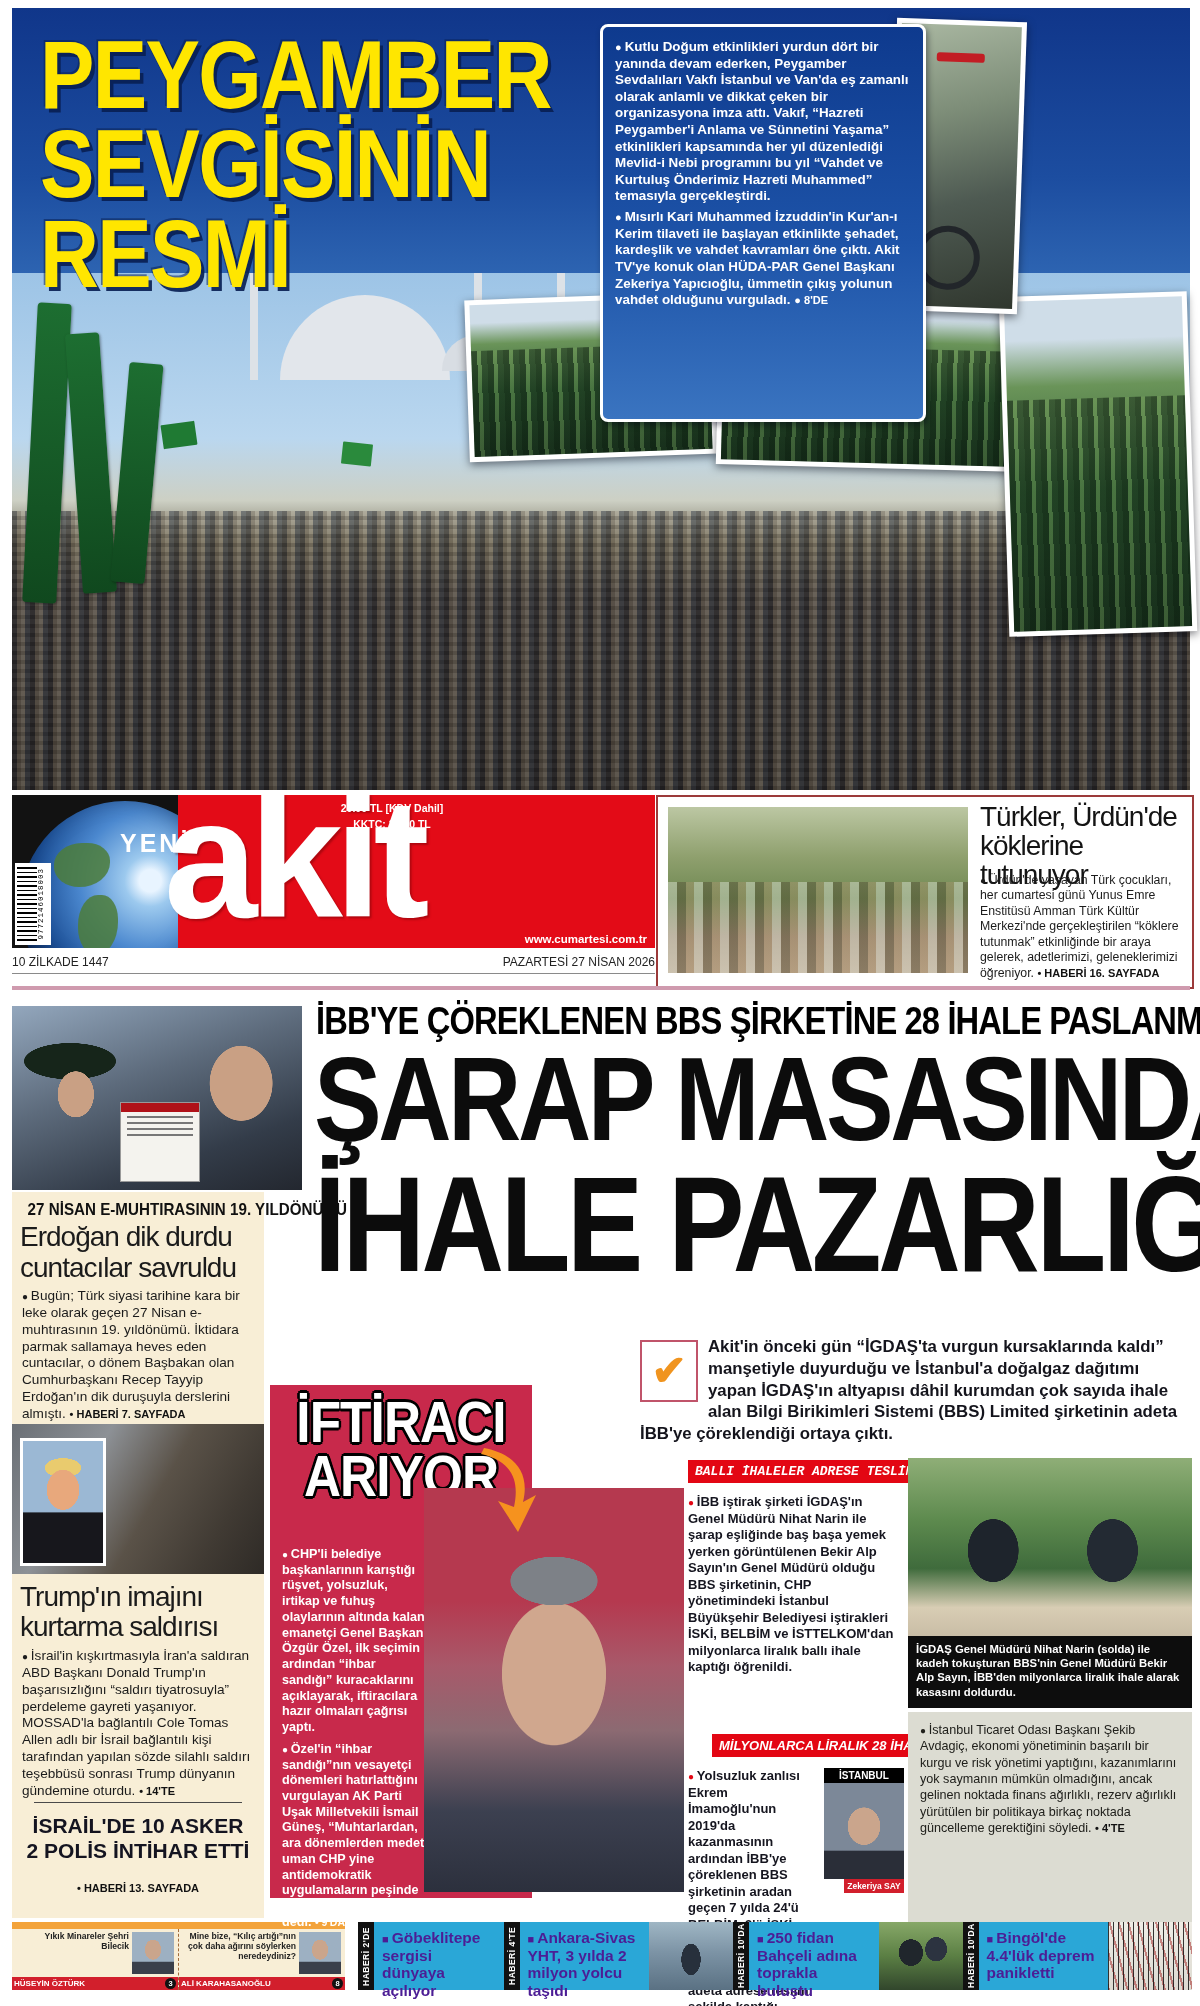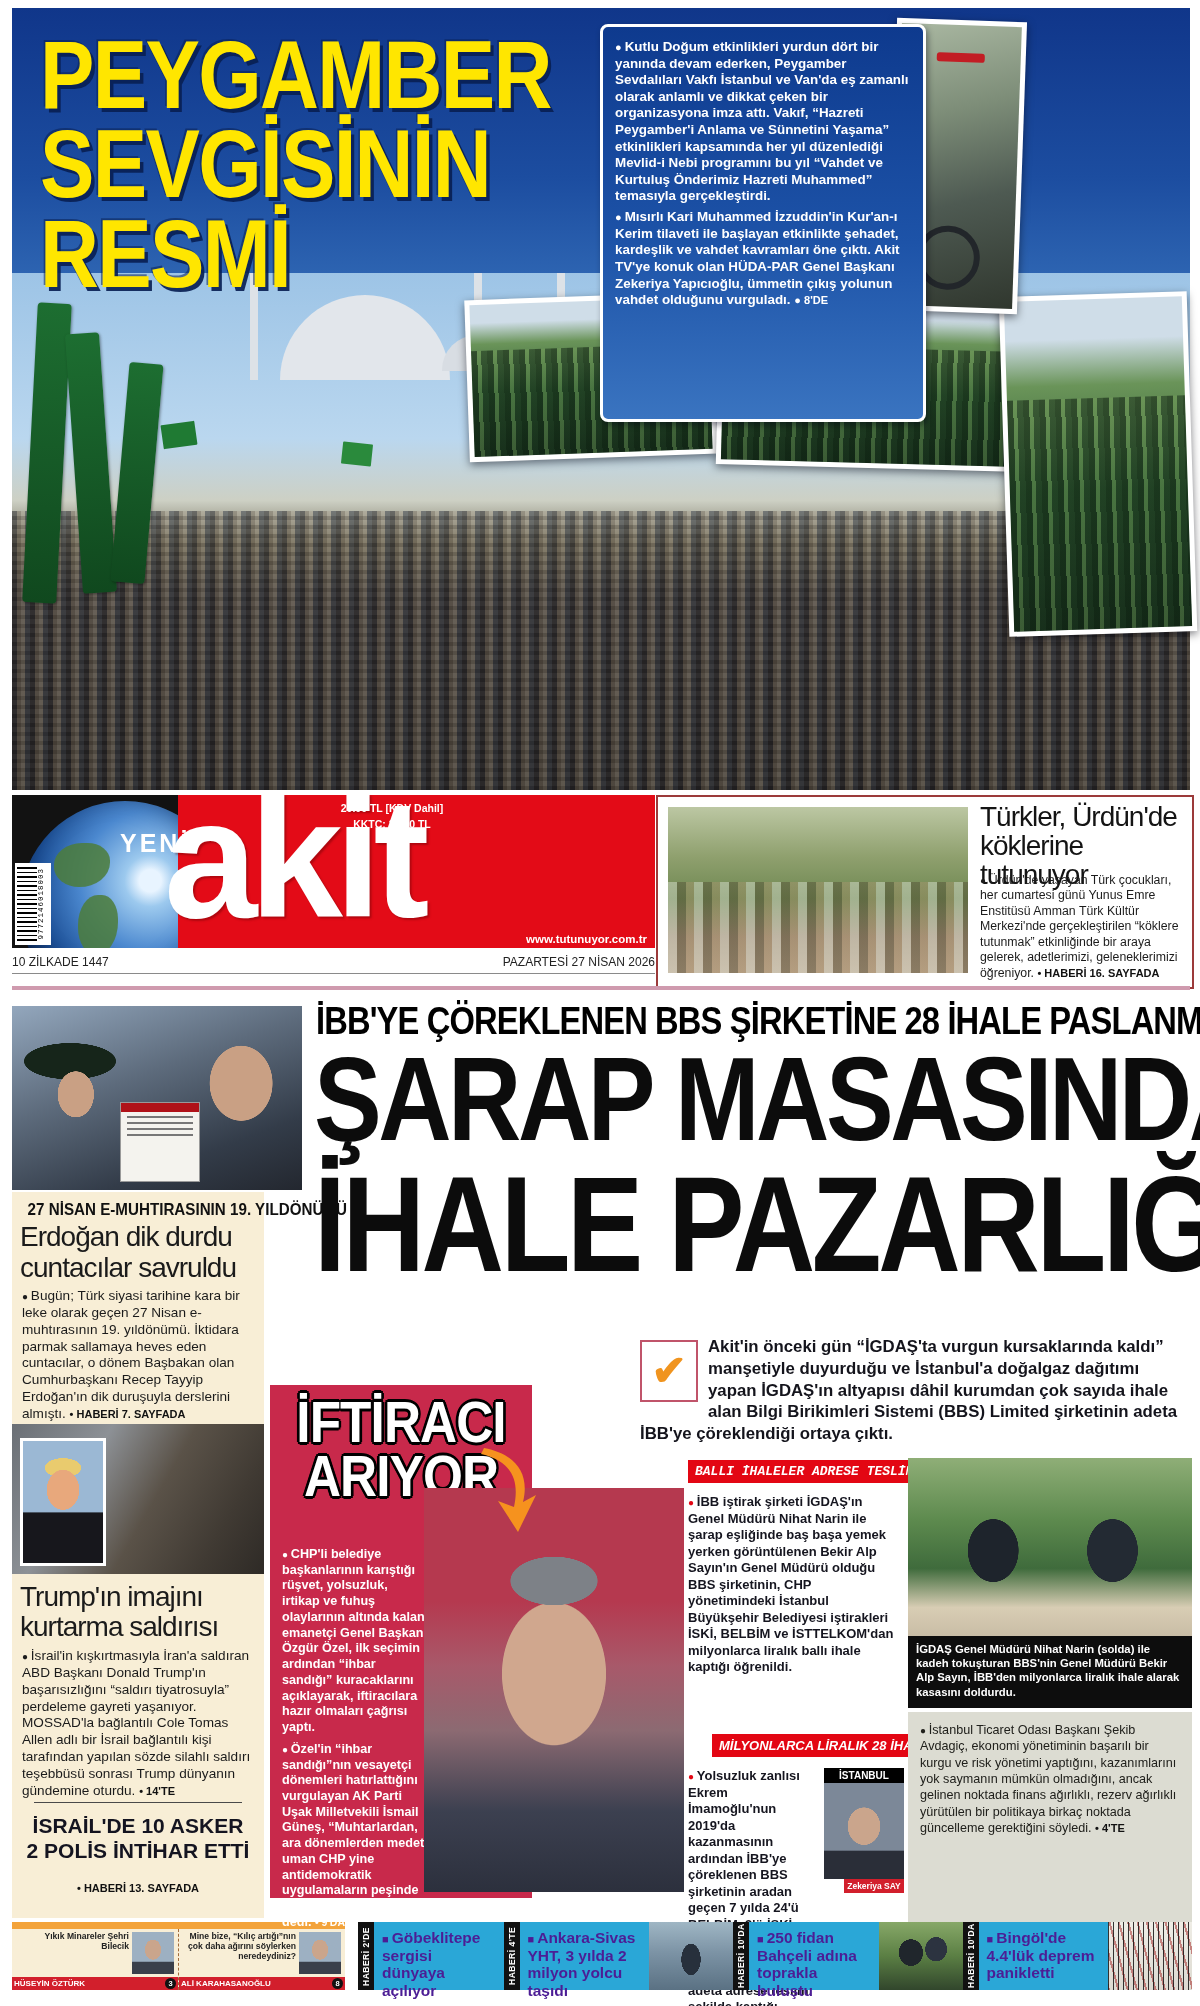--- a/index.html
+++ b/index.html
@@ -241,21 +241,21 @@
     <div class="barcode">
       <div class="bars"></div>
       <div class="num">9772146018003</div>
     </div>
     <div class="yeni">YENİ</div>
     <div class="akit">akit</div>
     <div class="prices">
       <div>20.00 TL [KDV Dahil]</div>
       <div>KKTC: 25.00 TL</div>
     </div>
-    <div class="website">www.tutunuyor.com.tr</div>
+    <div class="website">www.cumartesi.com.tr</div>
   </div>
   <div class="abs dateline">
     <span>10 ZİLKADE 1447</span>
     <span>PAZARTESİ 27 NİSAN 2026</span>
   </div>
 
   <div class="abs urdun-box">
     <div class="urdun-photo">
         <div class="people"></div>
       </div>

